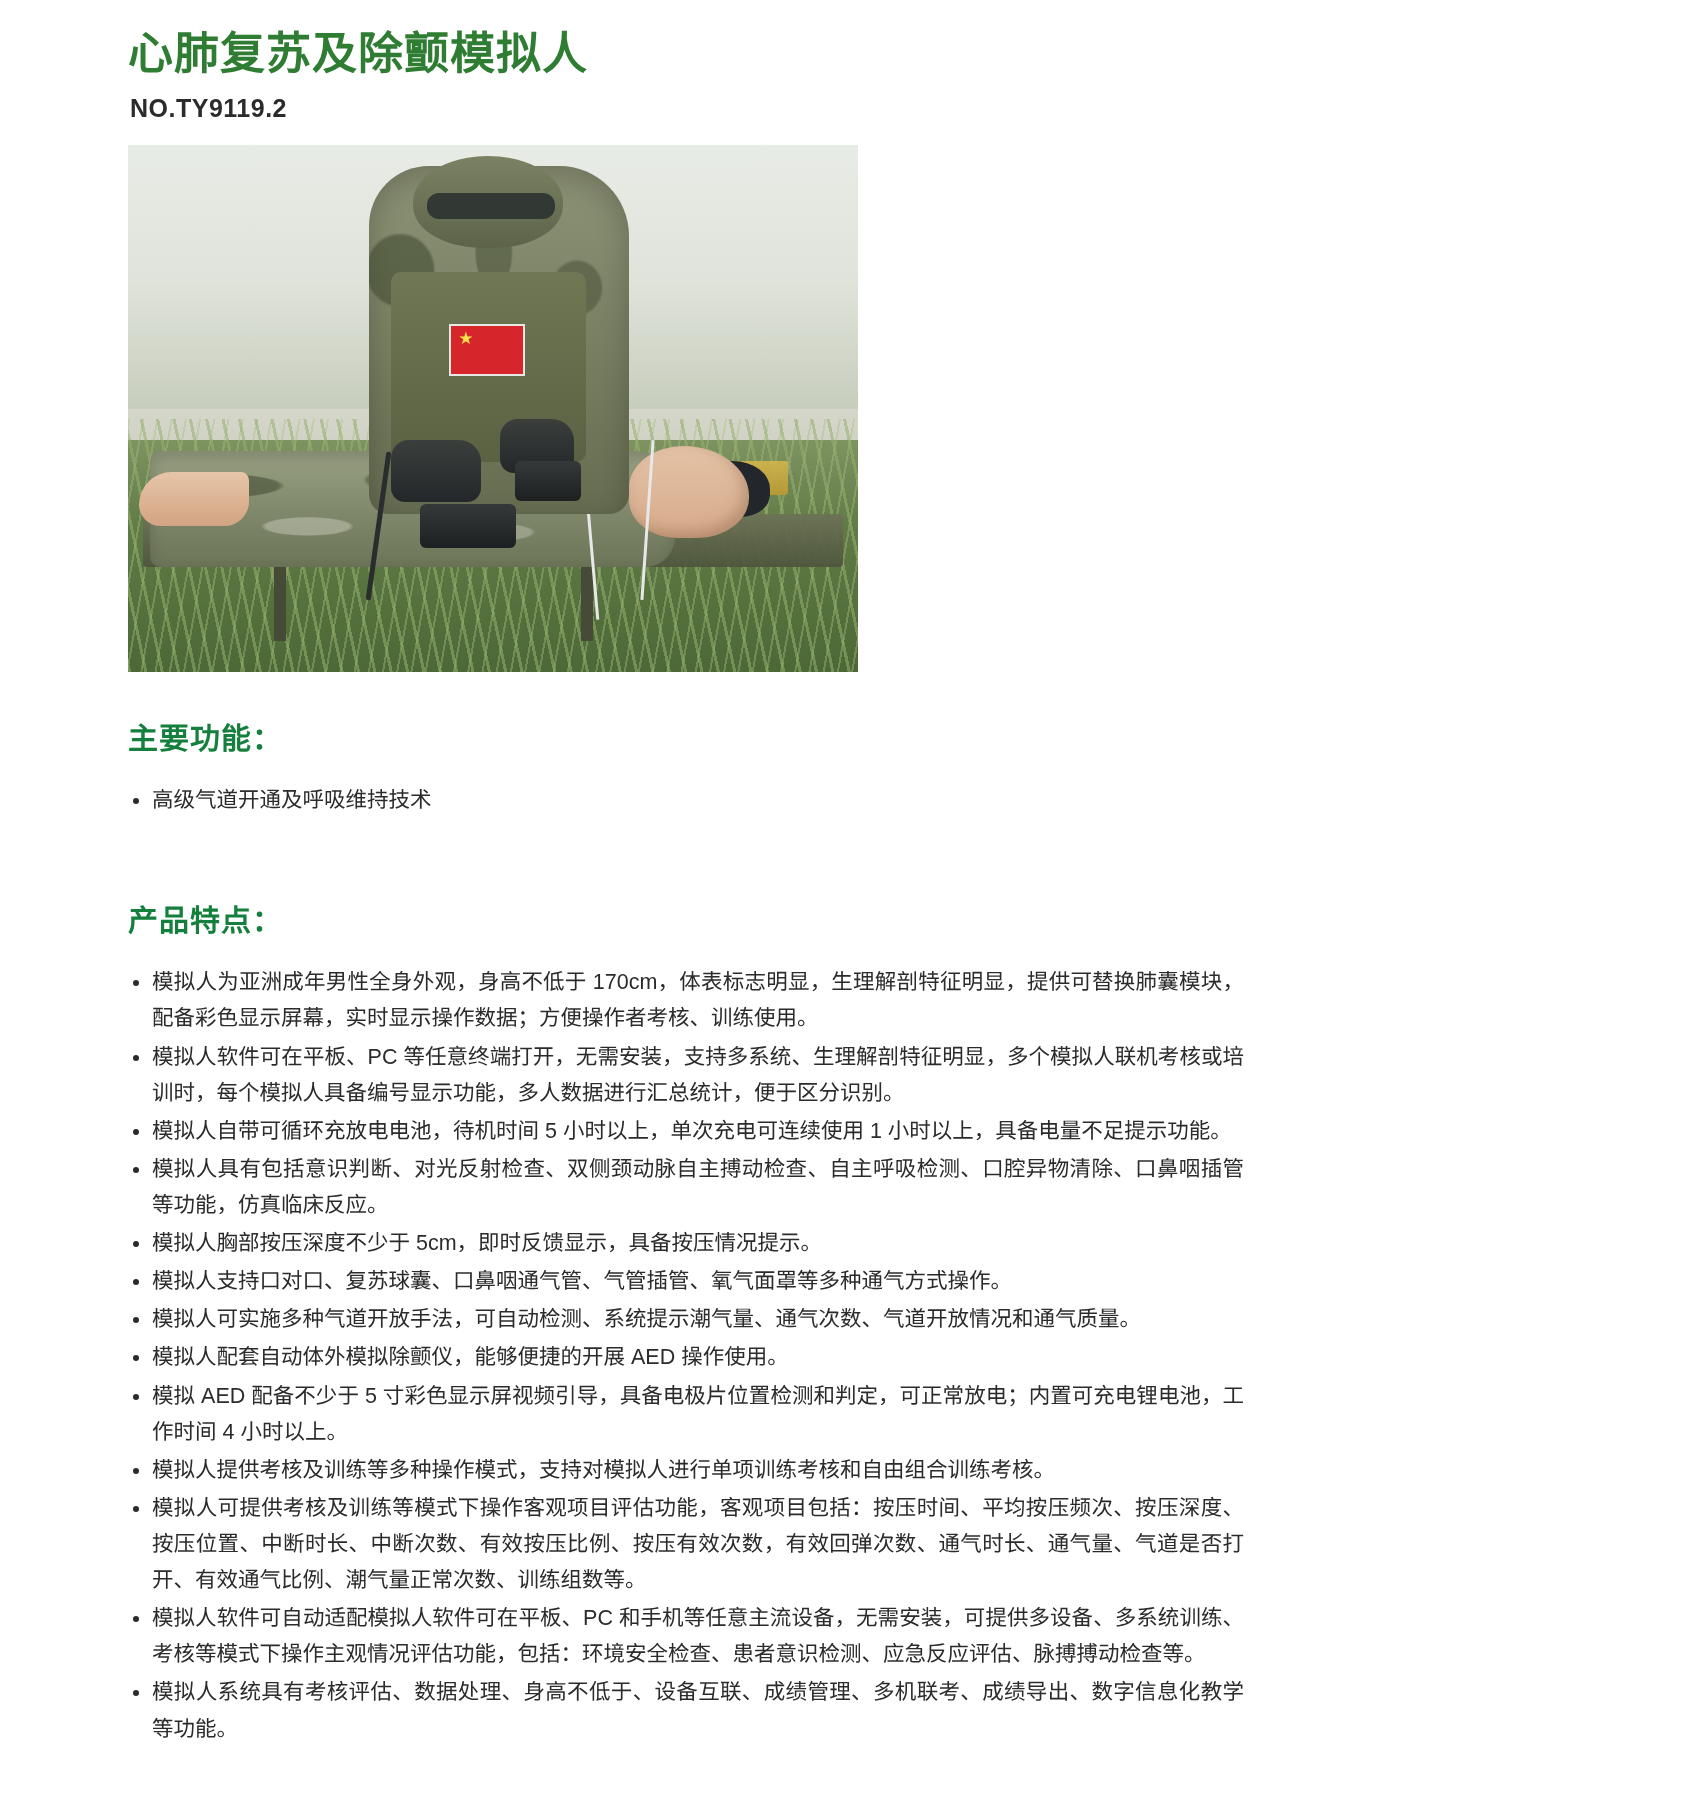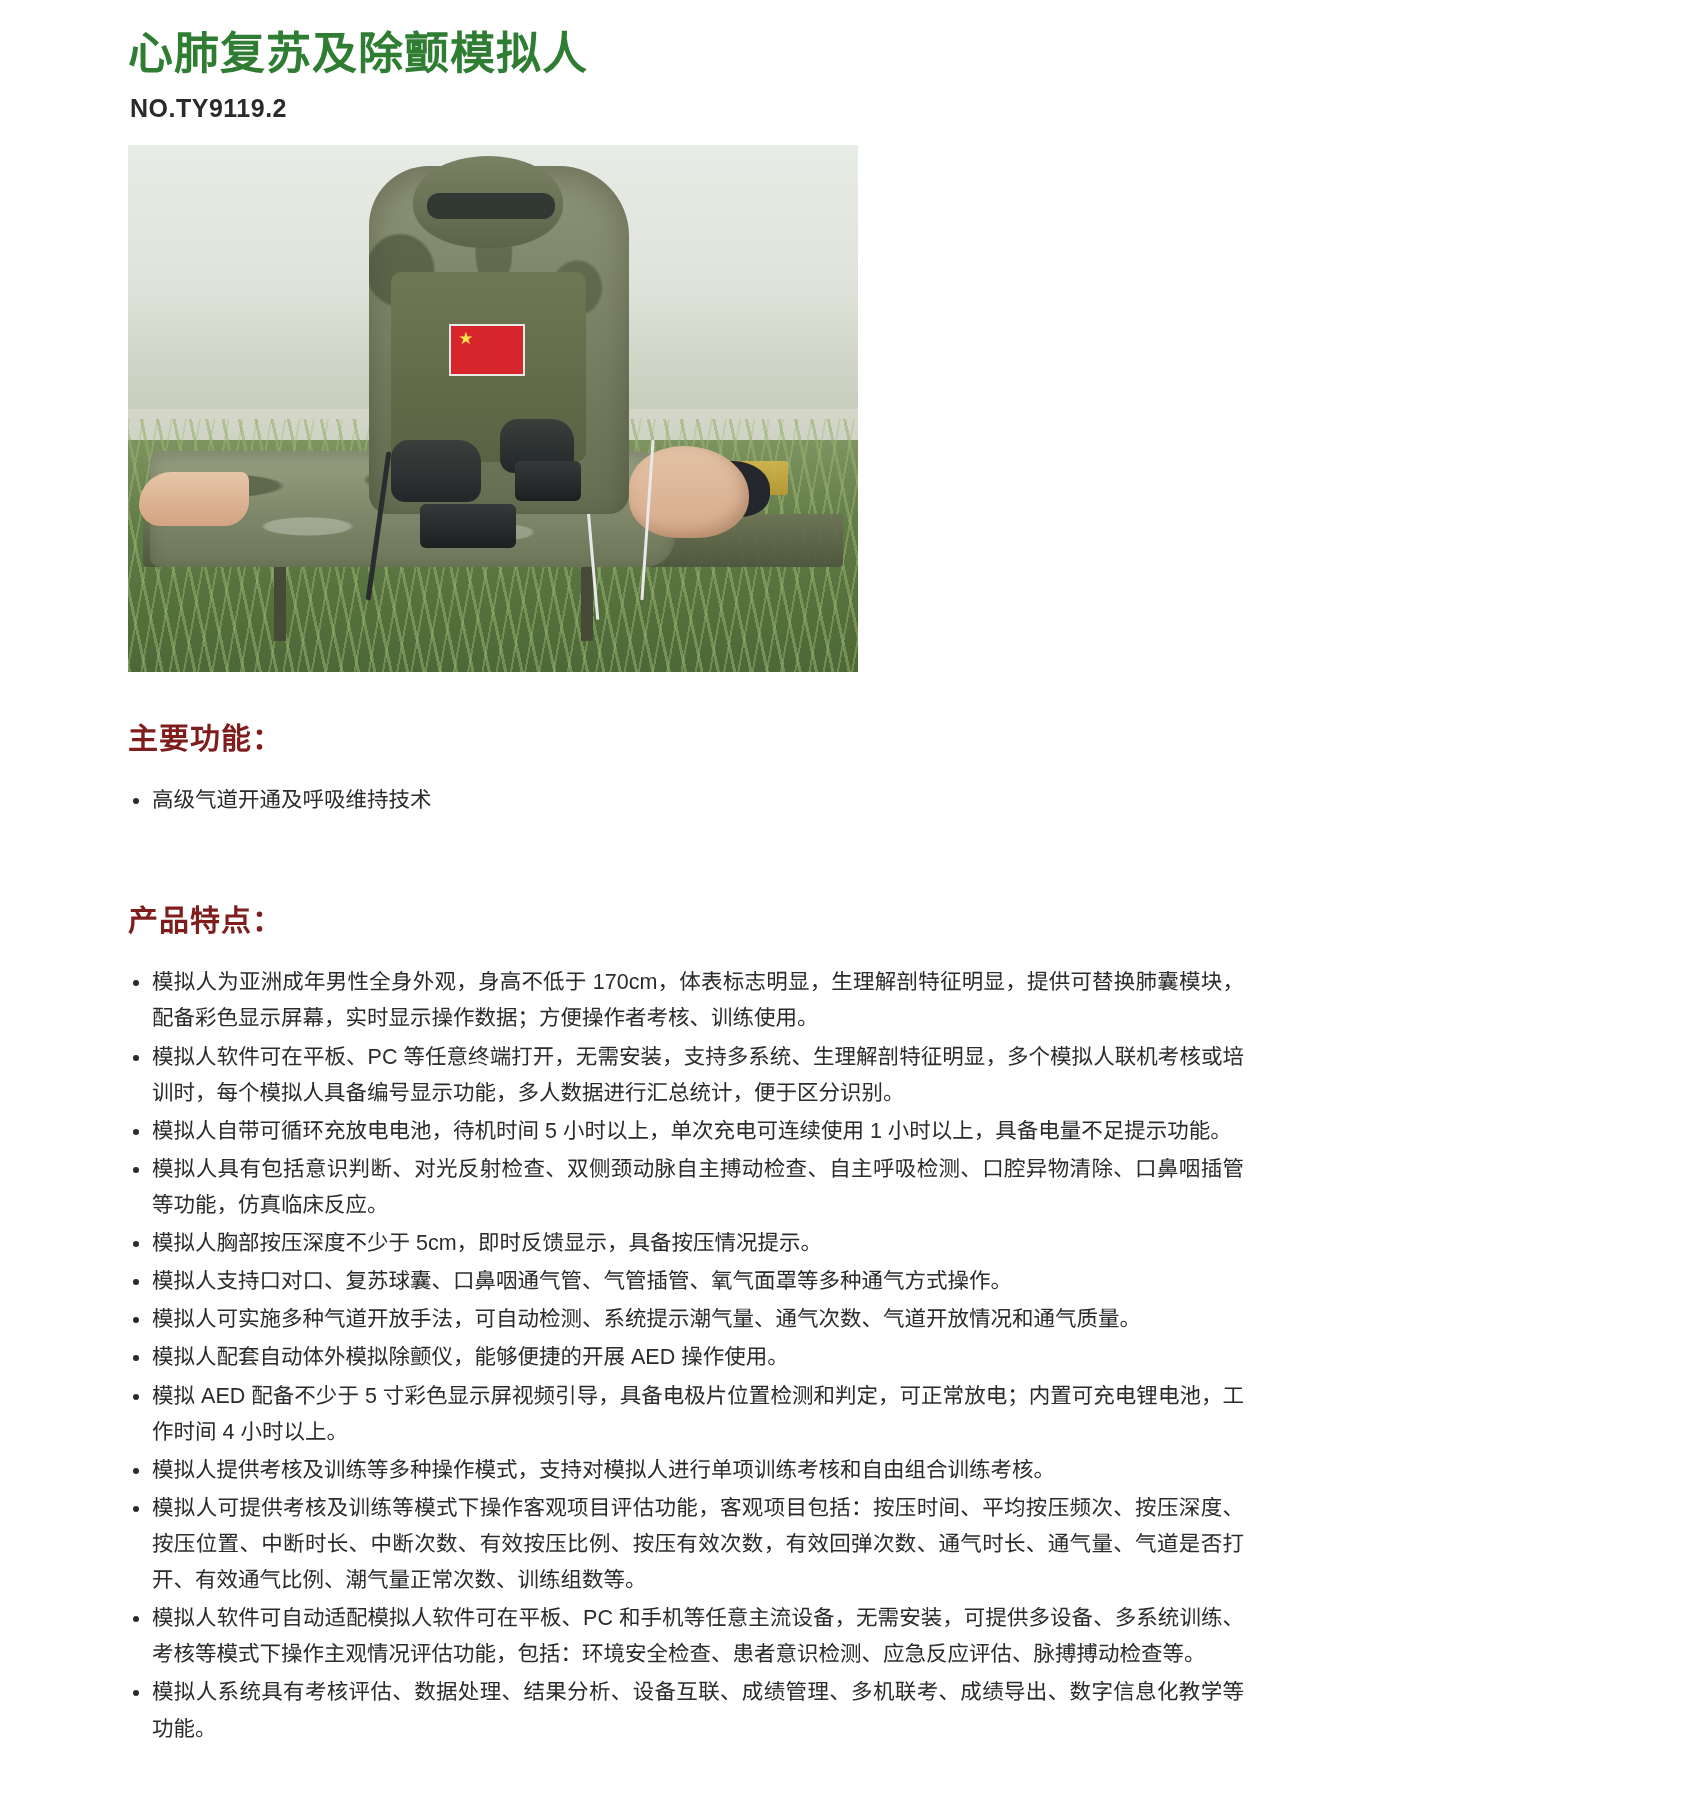--- a/index.html
+++ b/index.html
@@ -235,21 +235,21 @@
   }
 
   
   .section {
     margin-left: 128px;
     padding-right: 140px;
   }
   .section-heading {
     font-size: 30px;
     font-weight: bold;
-    color: #7f1d1d;
+    color: #15803d;
     margin: 0;
     letter-spacing: 1px;
   }
   .sec-main-func { margin-top: 42px; }
   .sec-features { margin-top: 78px; }
 
   ul.bullets {
     list-style: none;
     margin: 22px 0 0 0;
     padding: 0;
@@ -336,17 +336,17 @@
       <li>模拟人自带可循环充放电电池，待机时间 5 小时以上，单次充电可连续使用 1 小时以上，具备电量不足提示功能。</li>
       <li>模拟人具有包括意识判断、对光反射检查、双侧颈动脉自主搏动检查、自主呼吸检测、口腔异物清除、口鼻咽插管等功能，仿真临床反应。</li>
       <li>模拟人胸部按压深度不少于 5cm，即时反馈显示，具备按压情况提示。</li>
       <li>模拟人支持口对口、复苏球囊、口鼻咽通气管、气管插管、氧气面罩等多种通气方式操作。</li>
       <li>模拟人可实施多种气道开放手法，可自动检测、系统提示潮气量、通气次数、气道开放情况和通气质量。</li>
       <li>模拟人配套自动体外模拟除颤仪，能够便捷的开展 AED 操作使用。</li>
       <li>模拟 AED 配备不少于 5 寸彩色显示屏视频引导，具备电极片位置检测和判定，可正常放电；内置可充电锂电池，工作时间 4 小时以上。</li>
       <li>模拟人提供考核及训练等多种操作模式，支持对模拟人进行单项训练考核和自由组合训练考核。</li>
       <li>模拟人可提供考核及训练等模式下操作客观项目评估功能，客观项目包括：按压时间、平均按压频次、按压深度、按压位置、中断时长、中断次数、有效按压比例、按压有效次数，有效回弹次数、通气时长、通气量、气道是否打开、有效通气比例、潮气量正常次数、训练组数等。</li>
       <li>模拟人软件可自动适配模拟人软件可在平板、PC 和手机等任意主流设备，无需安装，可提供多设备、多系统训练、考核等模式下操作主观情况评估功能，包括：环境安全检查、患者意识检测、应急反应评估、脉搏搏动检查等。</li>
-      <li>模拟人系统具有考核评估、数据处理、结果分析、设备互联、成绩管理、多机联考、成绩导出、数字信息化教学等功能。</li>
+      <li>模拟人系统具有考核评估、数据处理、身高不低于、设备互联、成绩管理、多机联考、成绩导出、数字信息化教学等功能。</li>
     </ul>
   </div>
 
 </div>
 
 </body></html>

